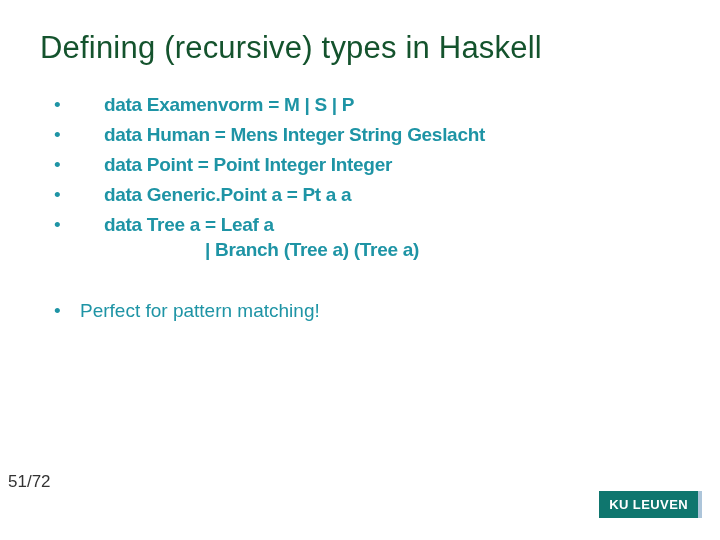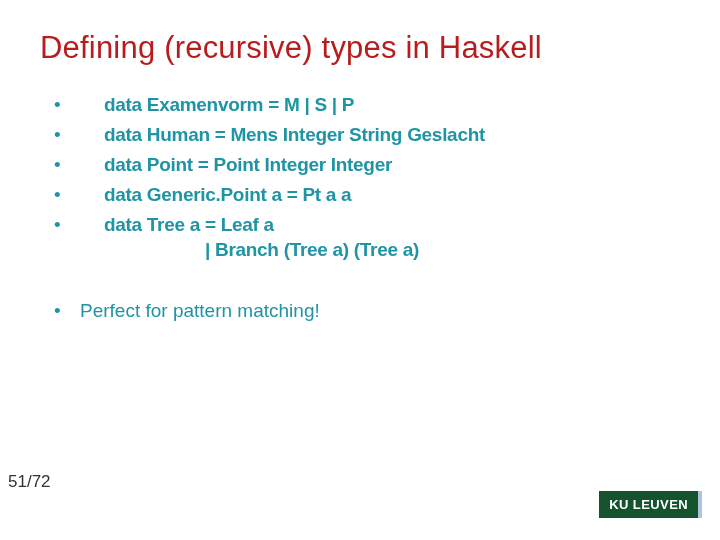--- a/index.html
+++ b/index.html
@@ -9,21 +9,21 @@
     font-family: Arial, Helvetica, sans-serif;
     position: relative;
   }
   .slide {
     width: 720px;
     height: 540px;
     padding: 30px 40px 0 40px;
     position: relative;
   }
   .title {
-    color: #b91c1c;
+    color: #14532d;
     font-size: 31px;
     font-weight: 400;
     margin-bottom: 26px;
     letter-spacing: 0.2px;
   }
   .body-list {
     list-style: none;
     padding-left: 14px;
   }
   .body-list > li {
@@ -68,21 +68,21 @@
     left: 0;
     width: 100%;
     font-size: 17px;
     color: #333;
     padding-left: 8px;
   }
   .logo {
     position: absolute;
     right: 22px;
     bottom: 22px;
-    background: #14532d;
+    background: #0f766e;
     color: #ffffff;
     font-weight: 700;
     font-size: 13px;
     padding: 6px 10px;
     letter-spacing: 0.4px;
     box-shadow: 4px 0 0 0 rgba(20,90,150,0.35);
   }
 </style>
 </head>
 <body>

